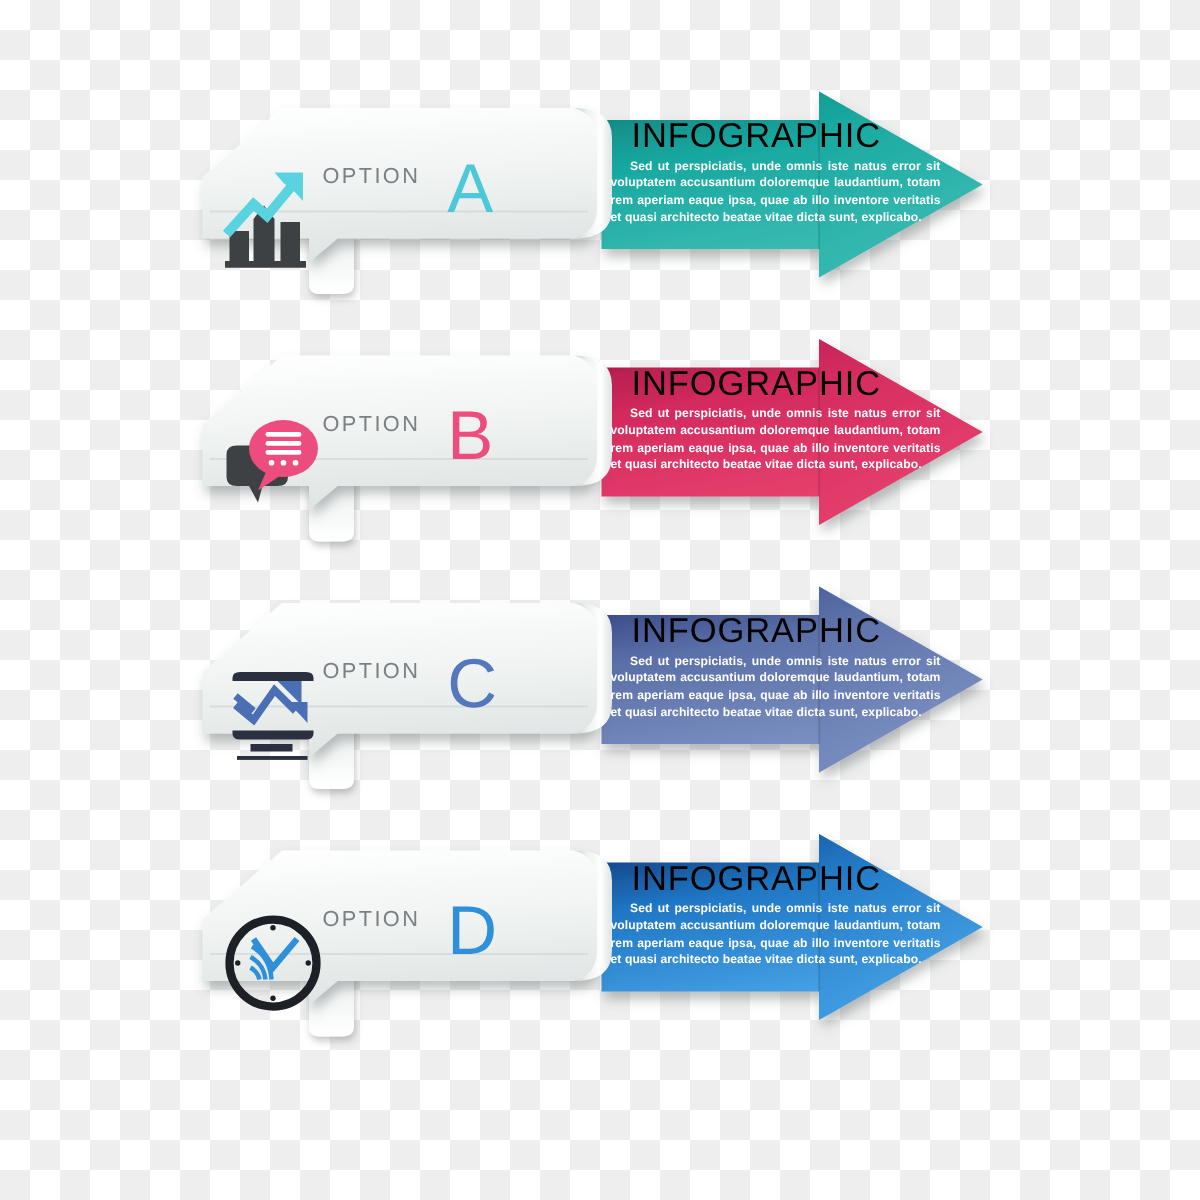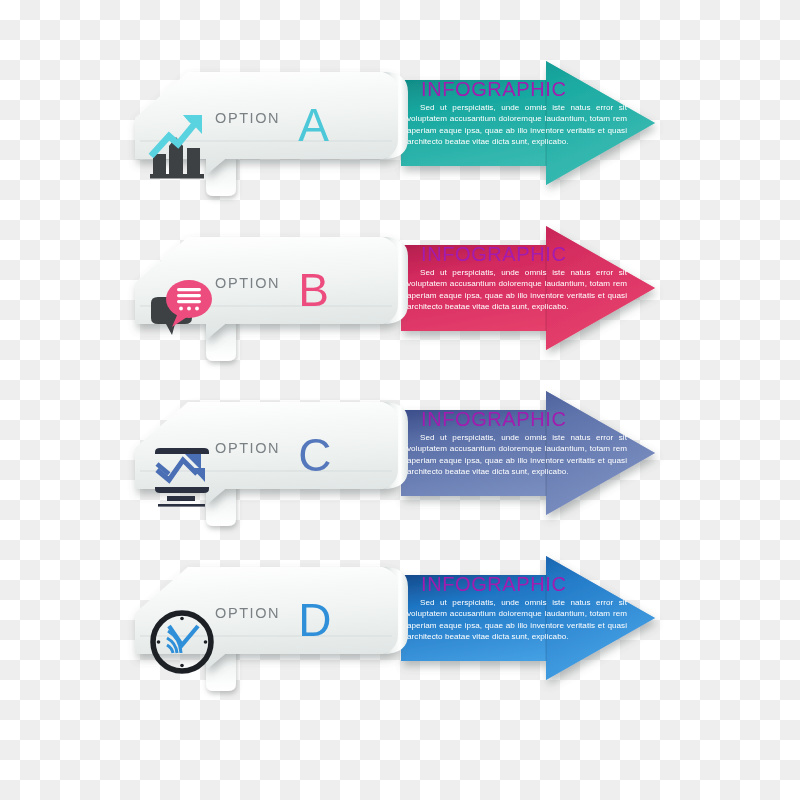--- a/index.html
+++ b/index.html
@@ -45,37 +45,37 @@
   
   .banner-text {
     position: absolute;
     left: 407px;
     top: 24px;
     width: 248px;
     pointer-events: none;
   }
   .banner-title {
     font-family: "Liberation Sans", sans-serif;
-    font-size: 20px;
+    font-size: 23px;
     letter-spacing: 0.6px;
-    color: #a21caf;
+    color: #000000;
     line-height: 1;
     margin: 0 0 3px 14px;
     font-weight: 400;
   }
   .banner-body {
     font-family: "Liberation Sans", sans-serif;
     font-size: 8.1px;
     line-height: 11.4px;
     color: #ffffff;
     text-align: justify;
     margin: 0;
     width: 220px;
     text-indent: 13px;
-    font-weight: 400;
+    font-weight: 700;
     letter-spacing: 0.05px;
   }
 
   
   .option-wrap {
     position: absolute;
     top: 45px;
     left: 215px;
     display: flex;
     align-items: center;

